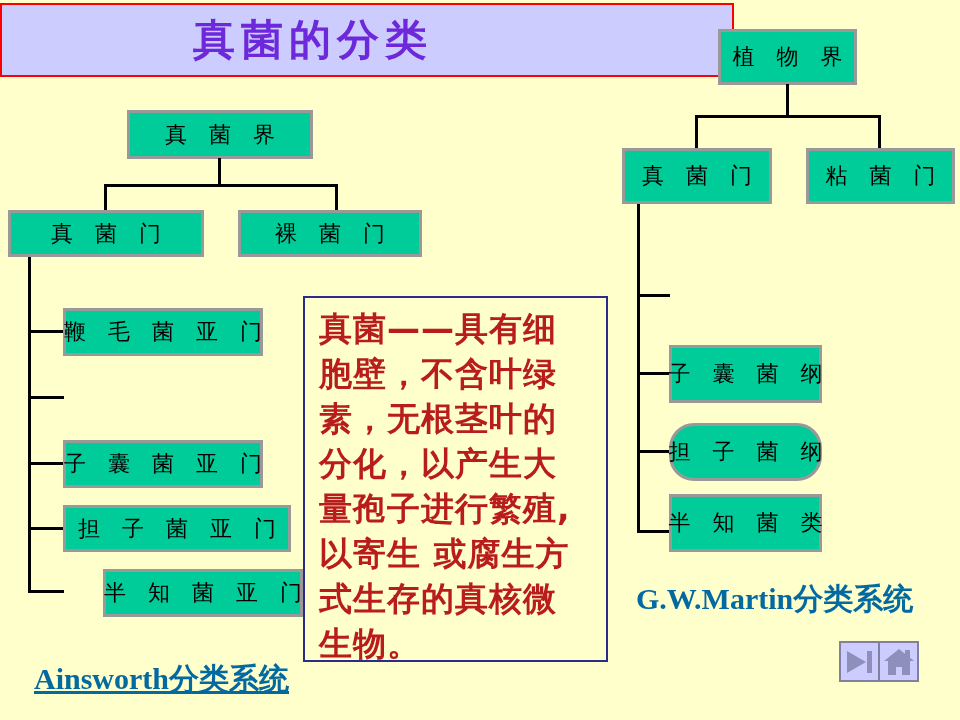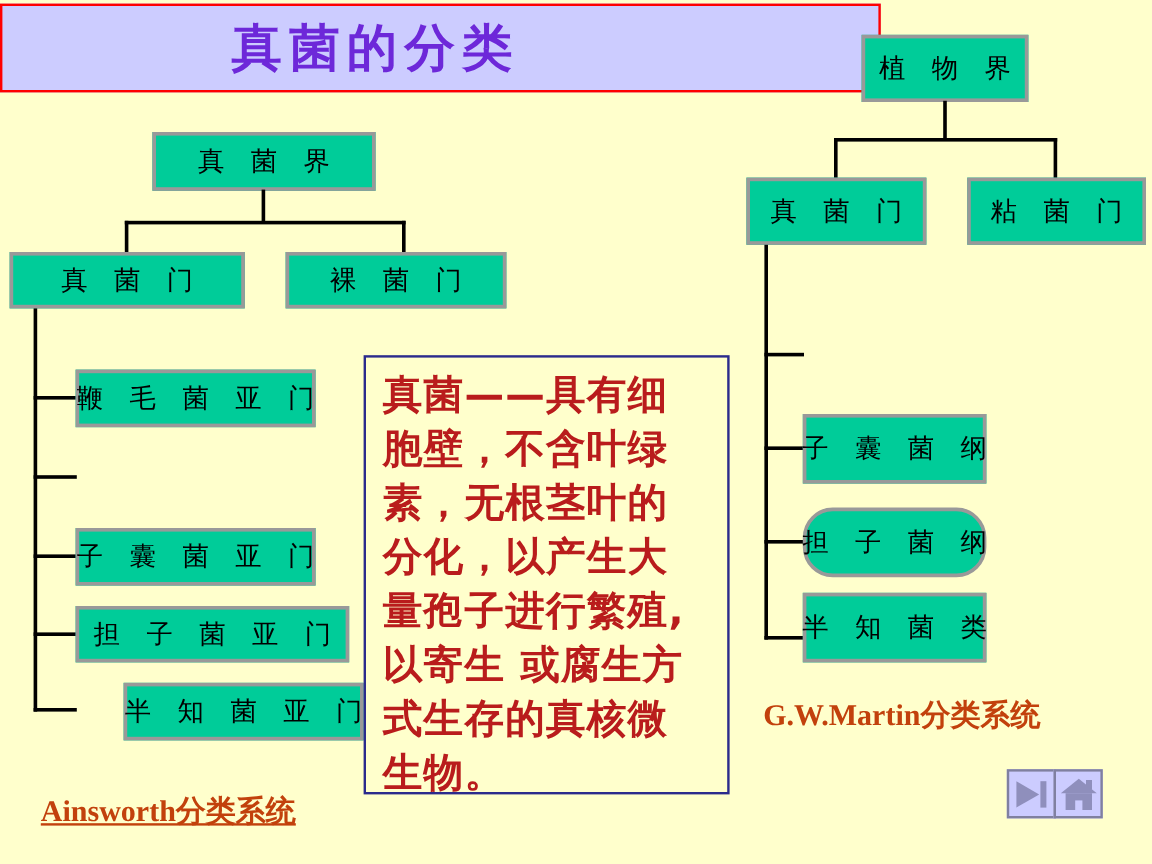--- a/index.html
+++ b/index.html
@@ -25,21 +25,21 @@
     position:absolute;box-sizing:border-box;
     background:#00CC99;border:3px solid #999999;
     display:flex;align-items:center;justify-content:center;
     font-size:22px;color:#000;word-spacing:15px;white-space:nowrap;
   }
   
   .cline{position:absolute;background:#000;}
   
   .caption{
     position:absolute;font-family:"Liberation Serif",serif;
-    font-weight:bold;font-size:25px;color:#c2410c;white-space:nowrap;
+    font-weight:bold;font-size:30px;color:#0369a1;white-space:nowrap;
   }
   
   #definition-box{
     position:absolute;left:303px;top:296px;width:305px;height:366px;
     box-sizing:border-box;border:2px solid #2B2B8C;
     padding:8px 6px 0 14px;
   }
   #definition-box .dline{
     font-size:33px;line-height:45px;color:#b91c1c;
     font-weight:bold;white-space:nowrap;letter-spacing:1px;

